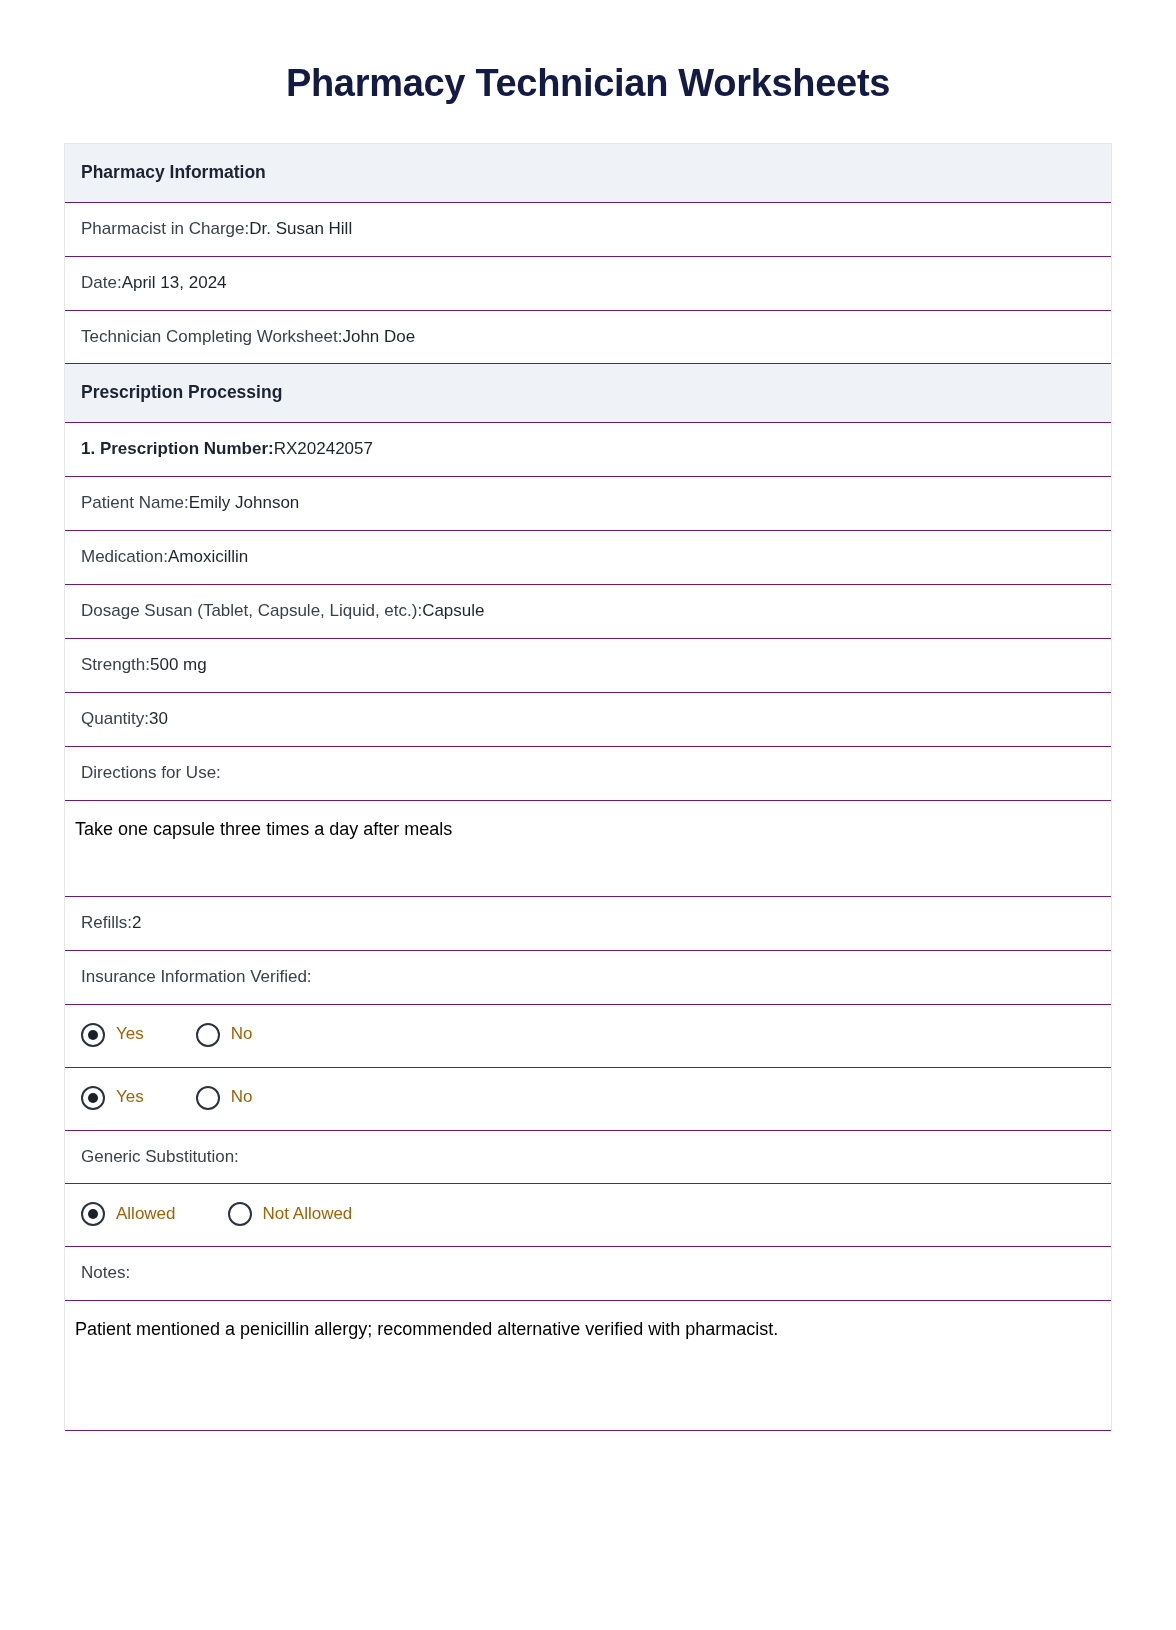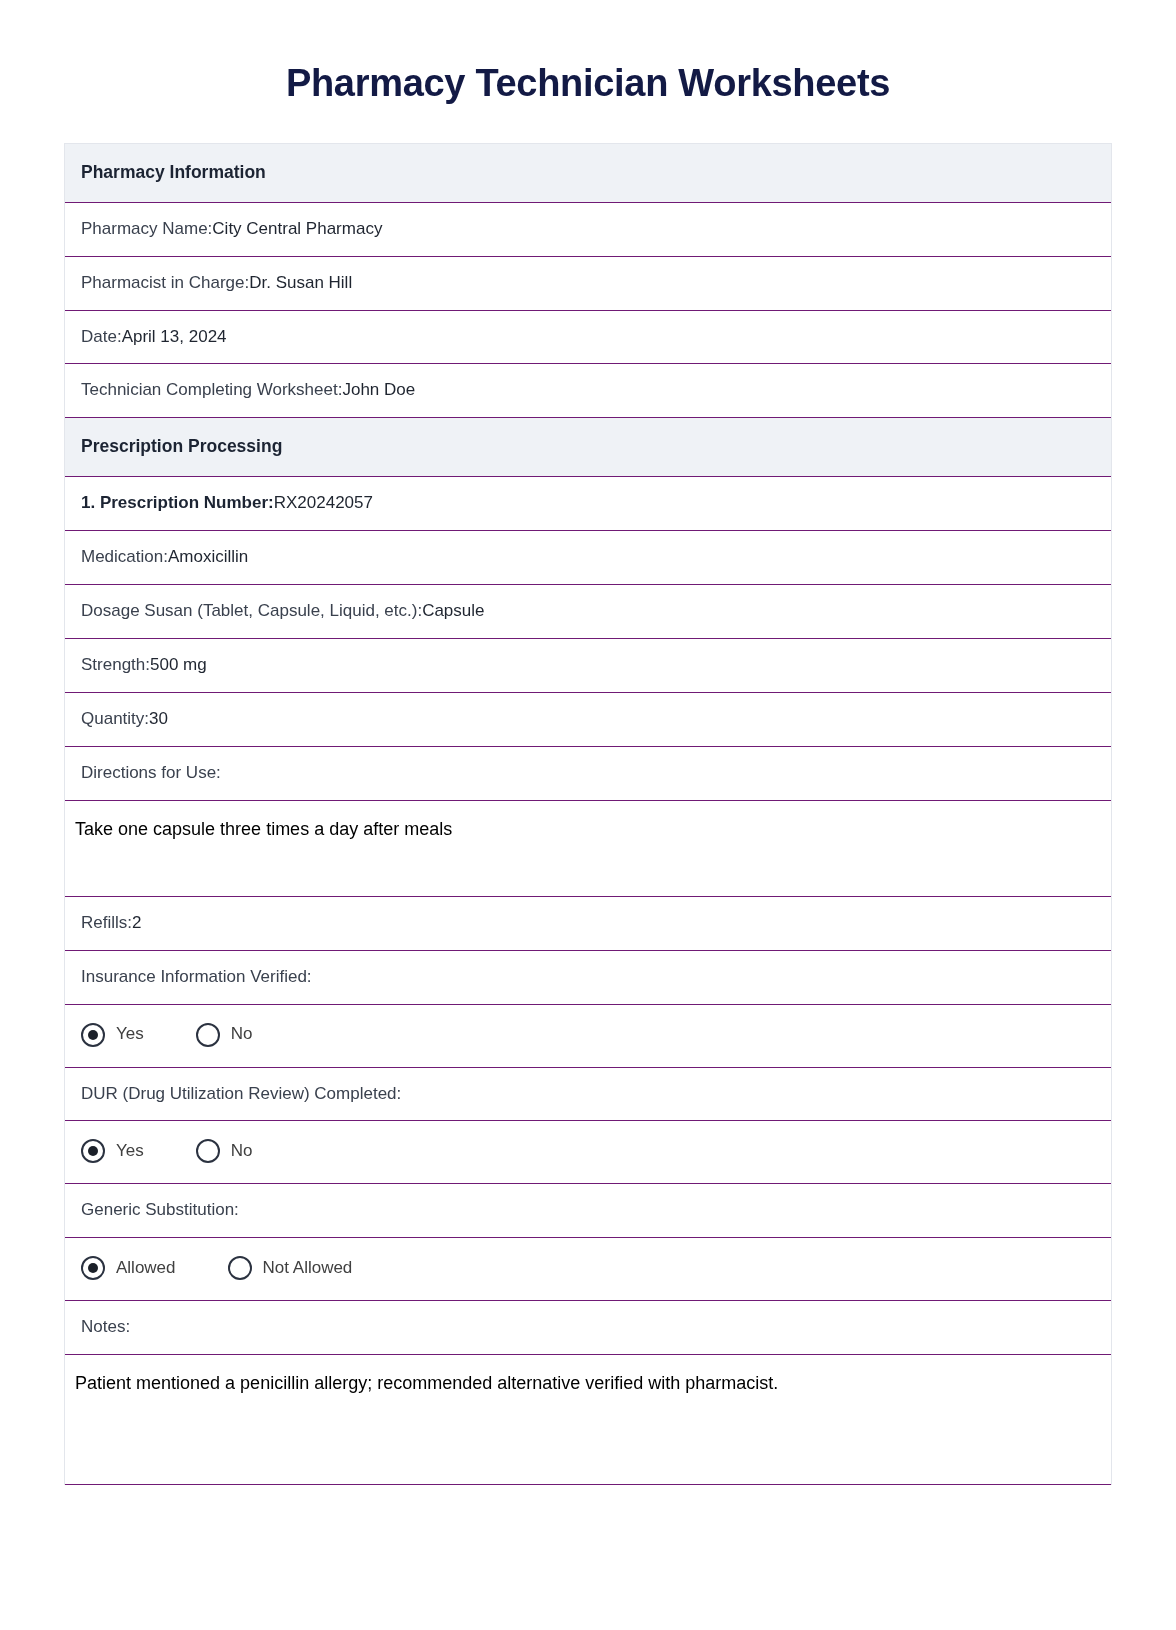--- a/index.html
+++ b/index.html
@@ -66,21 +66,21 @@
     padding: 18px 16px 20px 16px;
     display: flex;
     align-items: center;
     gap: 52px;
   }
   .opt {
     display: flex;
     align-items: center;
     gap: 11px;
     font-size: 17px;
-    color: #404040;
+    color: #a16207;
   }
   .radio {
     width: 24px;
     height: 24px;
     border: 2px solid #2b3240;
     border-radius: 50%;
     display: inline-block;
     position: relative;
     flex: none;
     background: #fff;
@@ -100,42 +100,42 @@
 <body>
 
 <div class="page">
 
   <h1 class="doc-title">Pharmacy Technician Worksheets</h1>
 
   <div class="sheet">
 
     <div class="row section">Pharmacy Information</div>
 
-    <div class="row">
-      <span class="lbl">Pharmacy Name:</span><span class="val">City Central Pharmacy</span>
-    </div>
 
     <div class="row">
       <span class="lbl">Pharmacist in Charge:</span><span class="val">Dr. Susan Hill</span>
     </div>
 
     <div class="row">
       <span class="lbl">Date:</span><span class="val">April 13, 2024</span>
     </div>
 
     <div class="row">
       <span class="lbl">Technician Completing Worksheet:</span><span class="val">John Doe</span>
     </div>
 
     <div class="row section">Prescription Processing</div>
 
     <div class="row strong-label">
       <span class="lbl">1. Prescription Number:</span><span class="val">RX20242057</span>
     </div>
 
+    <div class="row">
+      <span class="lbl">Patient Name:</span><span class="val">Emily Johnson</span>
+    </div>
 
     <div class="row">
       <span class="lbl">Medication:</span><span class="val">Amoxicillin</span>
     </div>
 
     <div class="row">
       <span class="lbl">Dosage Susan (Tablet, Capsule, Liquid, etc.):</span><span class="val">Capsule</span>
     </div>
 
     <div class="row">
@@ -164,23 +164,20 @@
       <div class="opt">
         <span class="radio checked"></span>
         <span>Yes</span>
       </div>
       <div class="opt">
         <span class="radio"></span>
         <span>No</span>
       </div>
     </div>
 
-    <div class="row">
-      <span class="lbl">DUR (Drug Utilization Review) Completed:</span>
-    </div>
 
     <div class="row choice">
       <div class="opt">
         <span class="radio checked"></span>
         <span>Yes</span>
       </div>
       <div class="opt">
         <span class="radio"></span>
         <span>No</span>
       </div>

